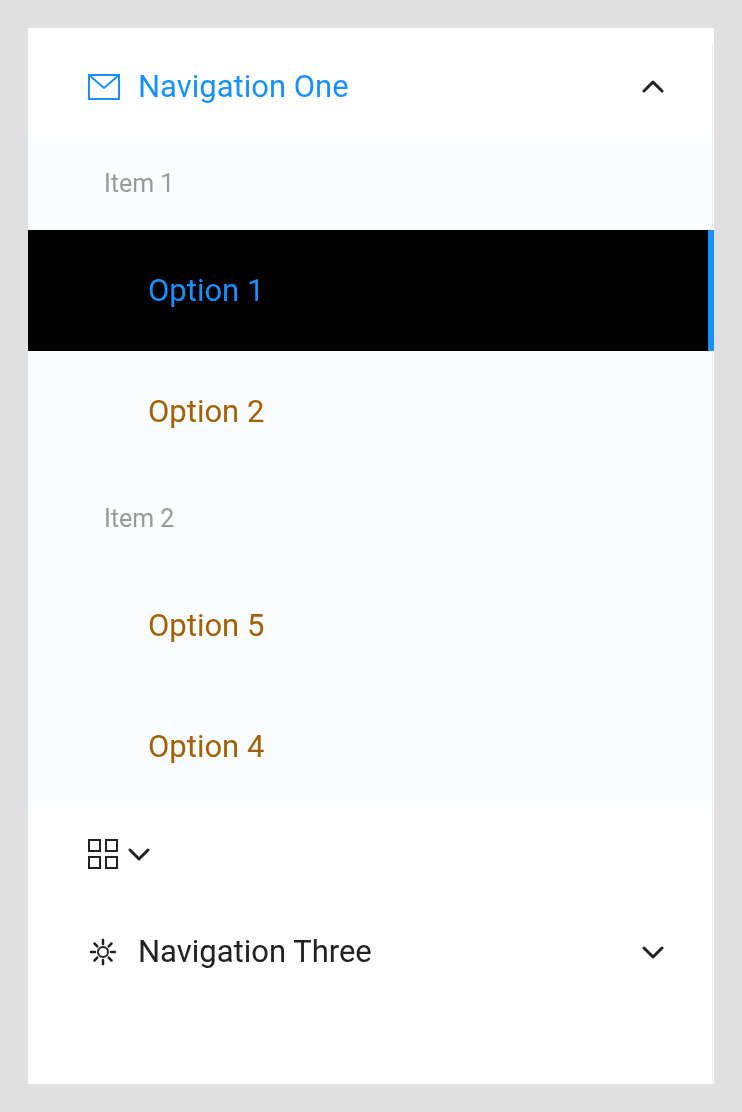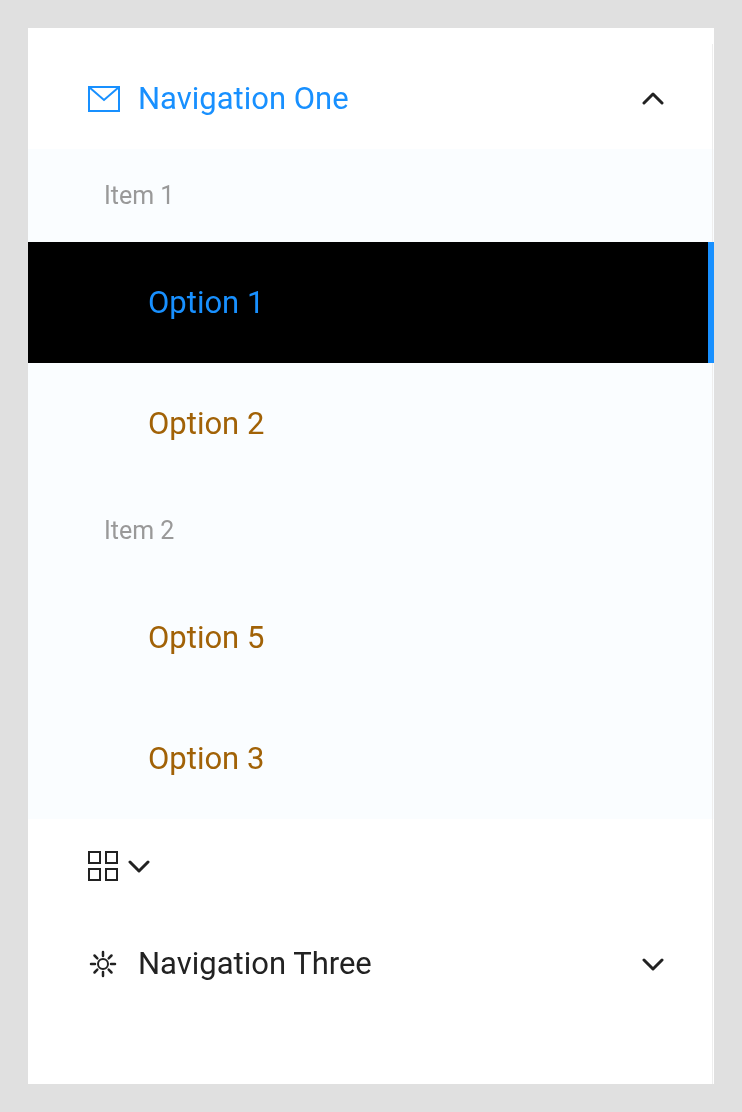--- a/index.html
+++ b/index.html
@@ -11,21 +11,21 @@
       background: #e0e0e0;
       font-family: -apple-system, BlinkMacSystemFont, "Segoe UI", Roboto, Helvetica, Arial, sans-serif;
       padding: 28px;
       width: 742px;
       height: 1112px;
     }
     .panel {
       background: #fff;
       width: 100%;
       height: 100%;
-      padding-top: 20px;
+      padding-top: 8px;
       overflow: hidden;
       position: relative;
     }
     .nav-group {
       width: 100%;
     }
     .nav-header {
       display: flex;
       align-items: center;
       padding: 32px 50px 32px 60px;
@@ -126,21 +126,21 @@
         <span>Option 2</span>
       </div>
 
       <div class="group-title">
         <span>Item 2</span>
       </div>
       <div class="option">
         <span>Option 5</span>
       </div>
       <div class="option">
-        <span>Option 3</span>
+        <span>Option 4</span>
       </div>
     </div>
   </div>
 
   <div class="nav-group">
     <div class="nav-header inactive">
       <span class="icon-slot">
         <svg width="30" height="30" viewBox="0 0 30 30" fill="none">
           <rect x="1" y="1" width="11" height="11" stroke="#222" stroke-width="2" fill="none"></rect>
           <rect x="18" y="1" width="11" height="11" stroke="#222" stroke-width="2" fill="none"></rect>

